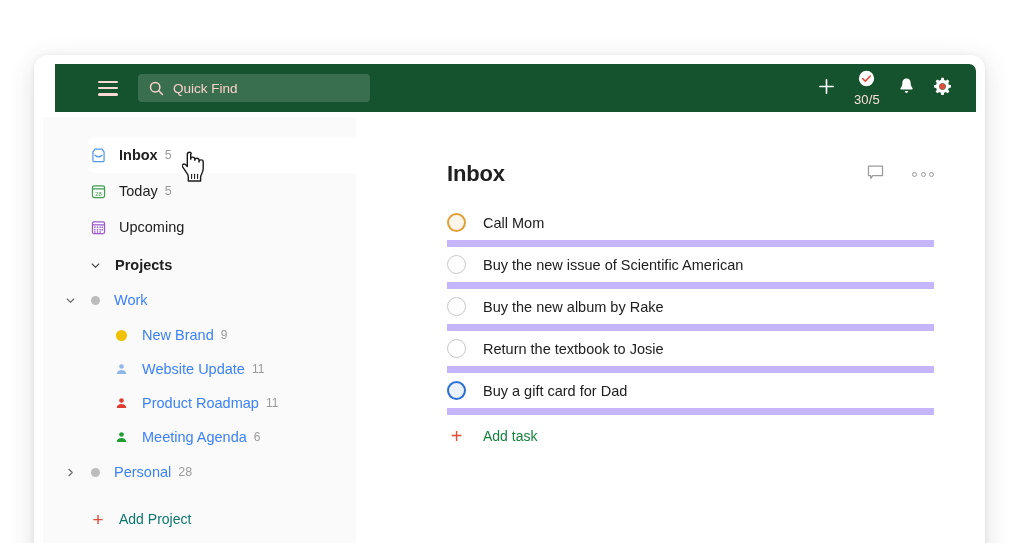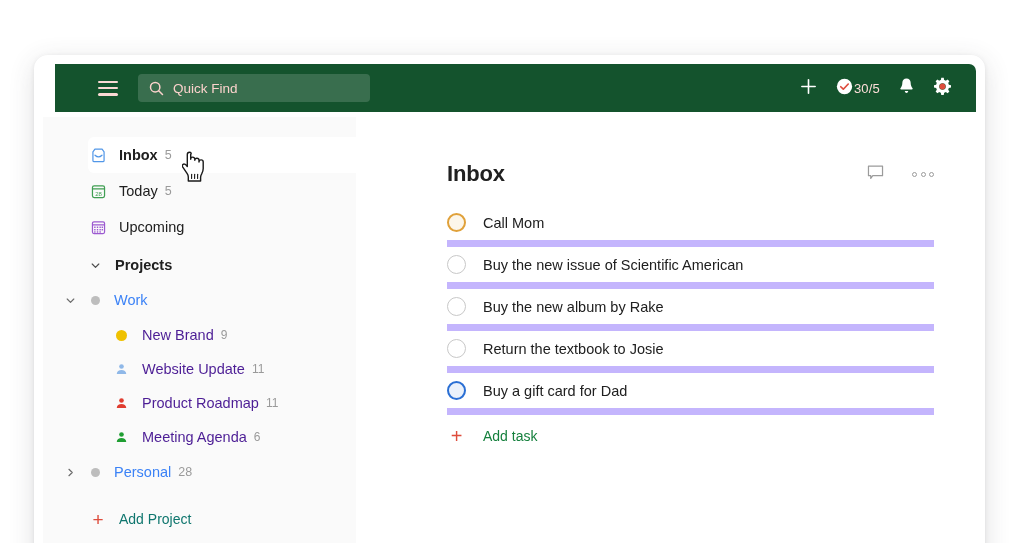--- a/index.html
+++ b/index.html
@@ -80,21 +80,21 @@
     margin-right: 36px;
     display: flex;
     align-items: center;
     gap: 18px;
   }
   .tb-btn {
     display: flex; align-items: center;
     cursor: pointer;
     color: #ffffff;
   }
-  #karma-counter { gap: 1px; }
+  #karma-counter { gap: 1px; flex-direction: column; }
   #karma-label { font-size: 13px; color: #fdded9; letter-spacing: .2px; }
 
   
   #body-split { position: absolute; left:0; top: 53px; right:0; bottom:0; }
 
   #sidebar {
     position: absolute;
     left: 0; top: 0; bottom: 0;
     width: 313px;
     background: #fafafa;
@@ -170,21 +170,21 @@
   
   .proj-row {
     height: 34px;
     display: flex;
     align-items: center;
     padding-left: 72px;
     cursor: pointer;
   }
   .proj-row .picon { width: 13px; height: 13px; display:flex; align-items:center; justify-content:center; }
   .proj-row .pdot { width: 11px; height: 11px; border-radius: 50%; }
-  .proj-row .plabel { margin-left: 14px; font-size: 14.5px; color: #4c1d95; }
+  .proj-row .plabel { margin-left: 14px; font-size: 14.5px; color: #3b82f6; }
   .proj-row .pcount { margin-left: 7px; font-size: 12px; color: #9a9a9a; }
 
   #add-project-row {
     display: flex;
     align-items: center;
     height: 34px;
     padding-left: 47px;
     margin-top: 12px;
     cursor: pointer;
   }

